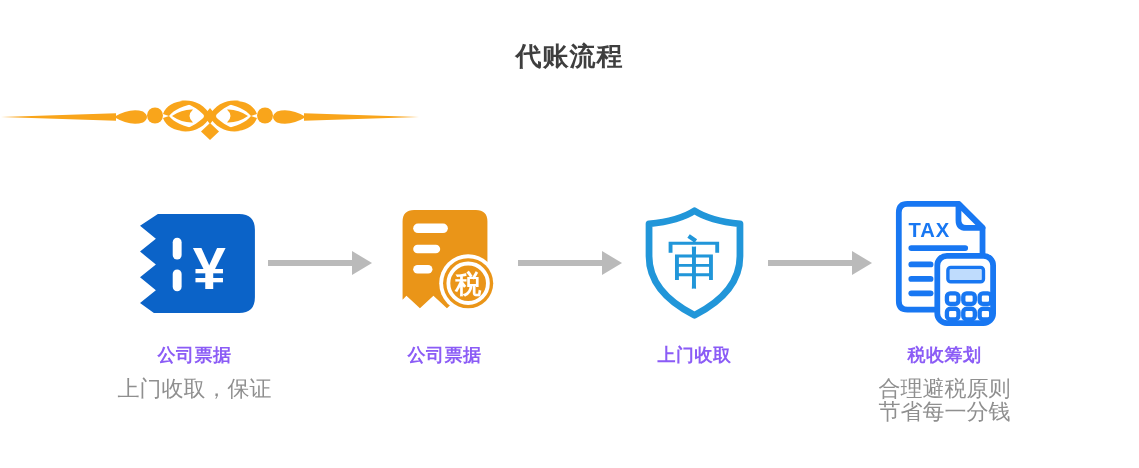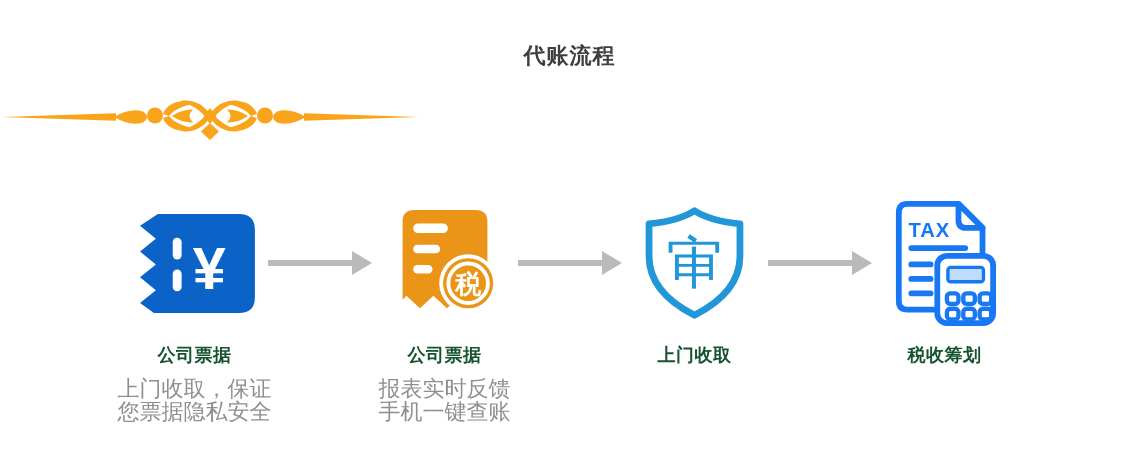--- a/index.html
+++ b/index.html
@@ -1,24 +1,24 @@
 <!DOCTYPE html>
 <html><head>
 <meta charset="utf-8">
 <style>
   * { margin:0; padding:0; box-sizing:border-box; }
   html,body { width:1139px; height:468px; background:#ffffff; overflow:hidden;
     font-family:"Liberation Sans","DejaVu Sans",sans-serif; }
-  .page-title { margin-top:38px; text-align:center; font-size:22px; font-weight:bold;
+  .page-title { margin-top:38px; text-align:center; font-size:26px; font-weight:bold;
     color:#3e3e3e; letter-spacing:1px; line-height:36px; }
   .divider-wrap { margin-top:24px; text-align:center; height:44px; }
   .flow { width:900px; margin:62px auto 0; display:flex; align-items:flex-start; }
   .step { width:150px; display:flex; flex-direction:column; align-items:center; }
   .icon-wrap { height:118px; display:flex; align-items:center; justify-content:center; overflow:visible; }
-  .step-title { margin-top:22px; font-size:18px; font-weight:bold; color:#14532d;
+  .step-title { margin-top:22px; font-size:18px; font-weight:bold; color:#8b5cf6;
     line-height:22px; letter-spacing:0.5px; text-align:center; white-space:nowrap; }
   .step-desc { margin-top:11px; font-size:22px; color:#8f8f8f; line-height:23px;
     text-align:center; white-space:nowrap; }
   .arrow { width:100px; display:flex; justify-content:center; margin-top:46px; overflow:visible; }
   svg { overflow:visible; display:block; }
   text { font-family:"Liberation Sans","DejaVu Sans",sans-serif; }
 </style>
 </head>
 <body>
 
@@ -60,21 +60,20 @@
       <svg width="125" height="103" viewBox="0 0 126 104">
         <path d="M26 2 H108 Q124 2 124 18 V86 Q124 102 108 102 H22 L8 92 L24 79 L8 66 L24 53 L8 40 L24 27 L8 14 Z" fill="#0b63c8"></path>
         <rect x="41" y="26" width="9" height="22" rx="4.5" fill="#ffffff"></rect>
         <rect x="41" y="58" width="9" height="22" rx="4.5" fill="#ffffff"></rect>
         <text x="78" y="78" font-size="60" font-weight="bold" text-anchor="middle" fill="#ffffff">¥</text>
       </svg>
     </div>
     <div class="step-title">公司票据</div>
     <div class="step-desc">
       <div>上门收取，保证</div>
-      <div>您票据隐私安全</div>
     </div>
   </div>
 
   <div class="arrow">
     <svg width="104" height="26" viewBox="0 0 104 26">
       <rect x="0" y="10" width="85" height="6" fill="#bababa"></rect>
       <polygon points="84,1 104,13 84,25" fill="#bababa"></polygon>
     </svg>
   </div>
 
@@ -85,24 +84,20 @@
         <rect x="23" y="16" width="36" height="10" rx="5" fill="#ffffff"></rect>
         <rect x="23" y="38" width="28" height="9" rx="4.5" fill="#ffffff"></rect>
         <rect x="23" y="59" width="20" height="9" rx="4.5" fill="#ffffff"></rect>
         <circle cx="80" cy="78" r="30" fill="#ffffff"></circle>
         <circle cx="80" cy="78" r="26" fill="#ea9518"></circle>
         <circle cx="80" cy="78" r="20.5" fill="none" stroke="#ffffff" stroke-width="4"></circle>
         <text x="80" y="88" font-size="27" font-weight="bold" text-anchor="middle" fill="#ffffff">税</text>
       </svg>
     </div>
     <div class="step-title">公司票据</div>
-    <div class="step-desc">
-      <div>报表实时反馈</div>
-      <div>手机一键查账</div>
-    </div>
   </div>
 
   <div class="arrow">
     <svg width="104" height="26" viewBox="0 0 104 26">
       <rect x="0" y="10" width="85" height="6" fill="#bababa"></rect>
       <polygon points="84,1 104,13 84,25" fill="#bababa"></polygon>
     </svg>
   </div>
 
   <div class="step">
@@ -136,15 +131,19 @@
         <rect x="57" y="70" width="37" height="15" rx="3" fill="#bfdcfd" stroke="#1877f2" stroke-width="3.5"></rect>
         <rect x="56" y="97" width="12" height="11" rx="3.5" fill="#ffffff" stroke="#1877f2" stroke-width="4.5"></rect>
         <rect x="73" y="97" width="12" height="11" rx="3.5" fill="#ffffff" stroke="#1877f2" stroke-width="4.5"></rect>
         <rect x="90" y="97" width="12" height="11" rx="3.5" fill="#ffffff" stroke="#1877f2" stroke-width="4.5"></rect>
         <rect x="56" y="113" width="12" height="11" rx="3.5" fill="#ffffff" stroke="#1877f2" stroke-width="4.5"></rect>
         <rect x="73" y="113" width="12" height="11" rx="3.5" fill="#ffffff" stroke="#1877f2" stroke-width="4.5"></rect>
         <rect x="90" y="113" width="12" height="11" rx="3.5" fill="#ffffff" stroke="#1877f2" stroke-width="4.5"></rect>
       </svg>
     </div>
     <div class="step-title">税收筹划</div>
+    <div class="step-desc">
+      <div>合理避税原则</div>
+      <div>节省每一分钱</div>
+    </div>
   </div>
 
 </div>
 
 </body></html>

